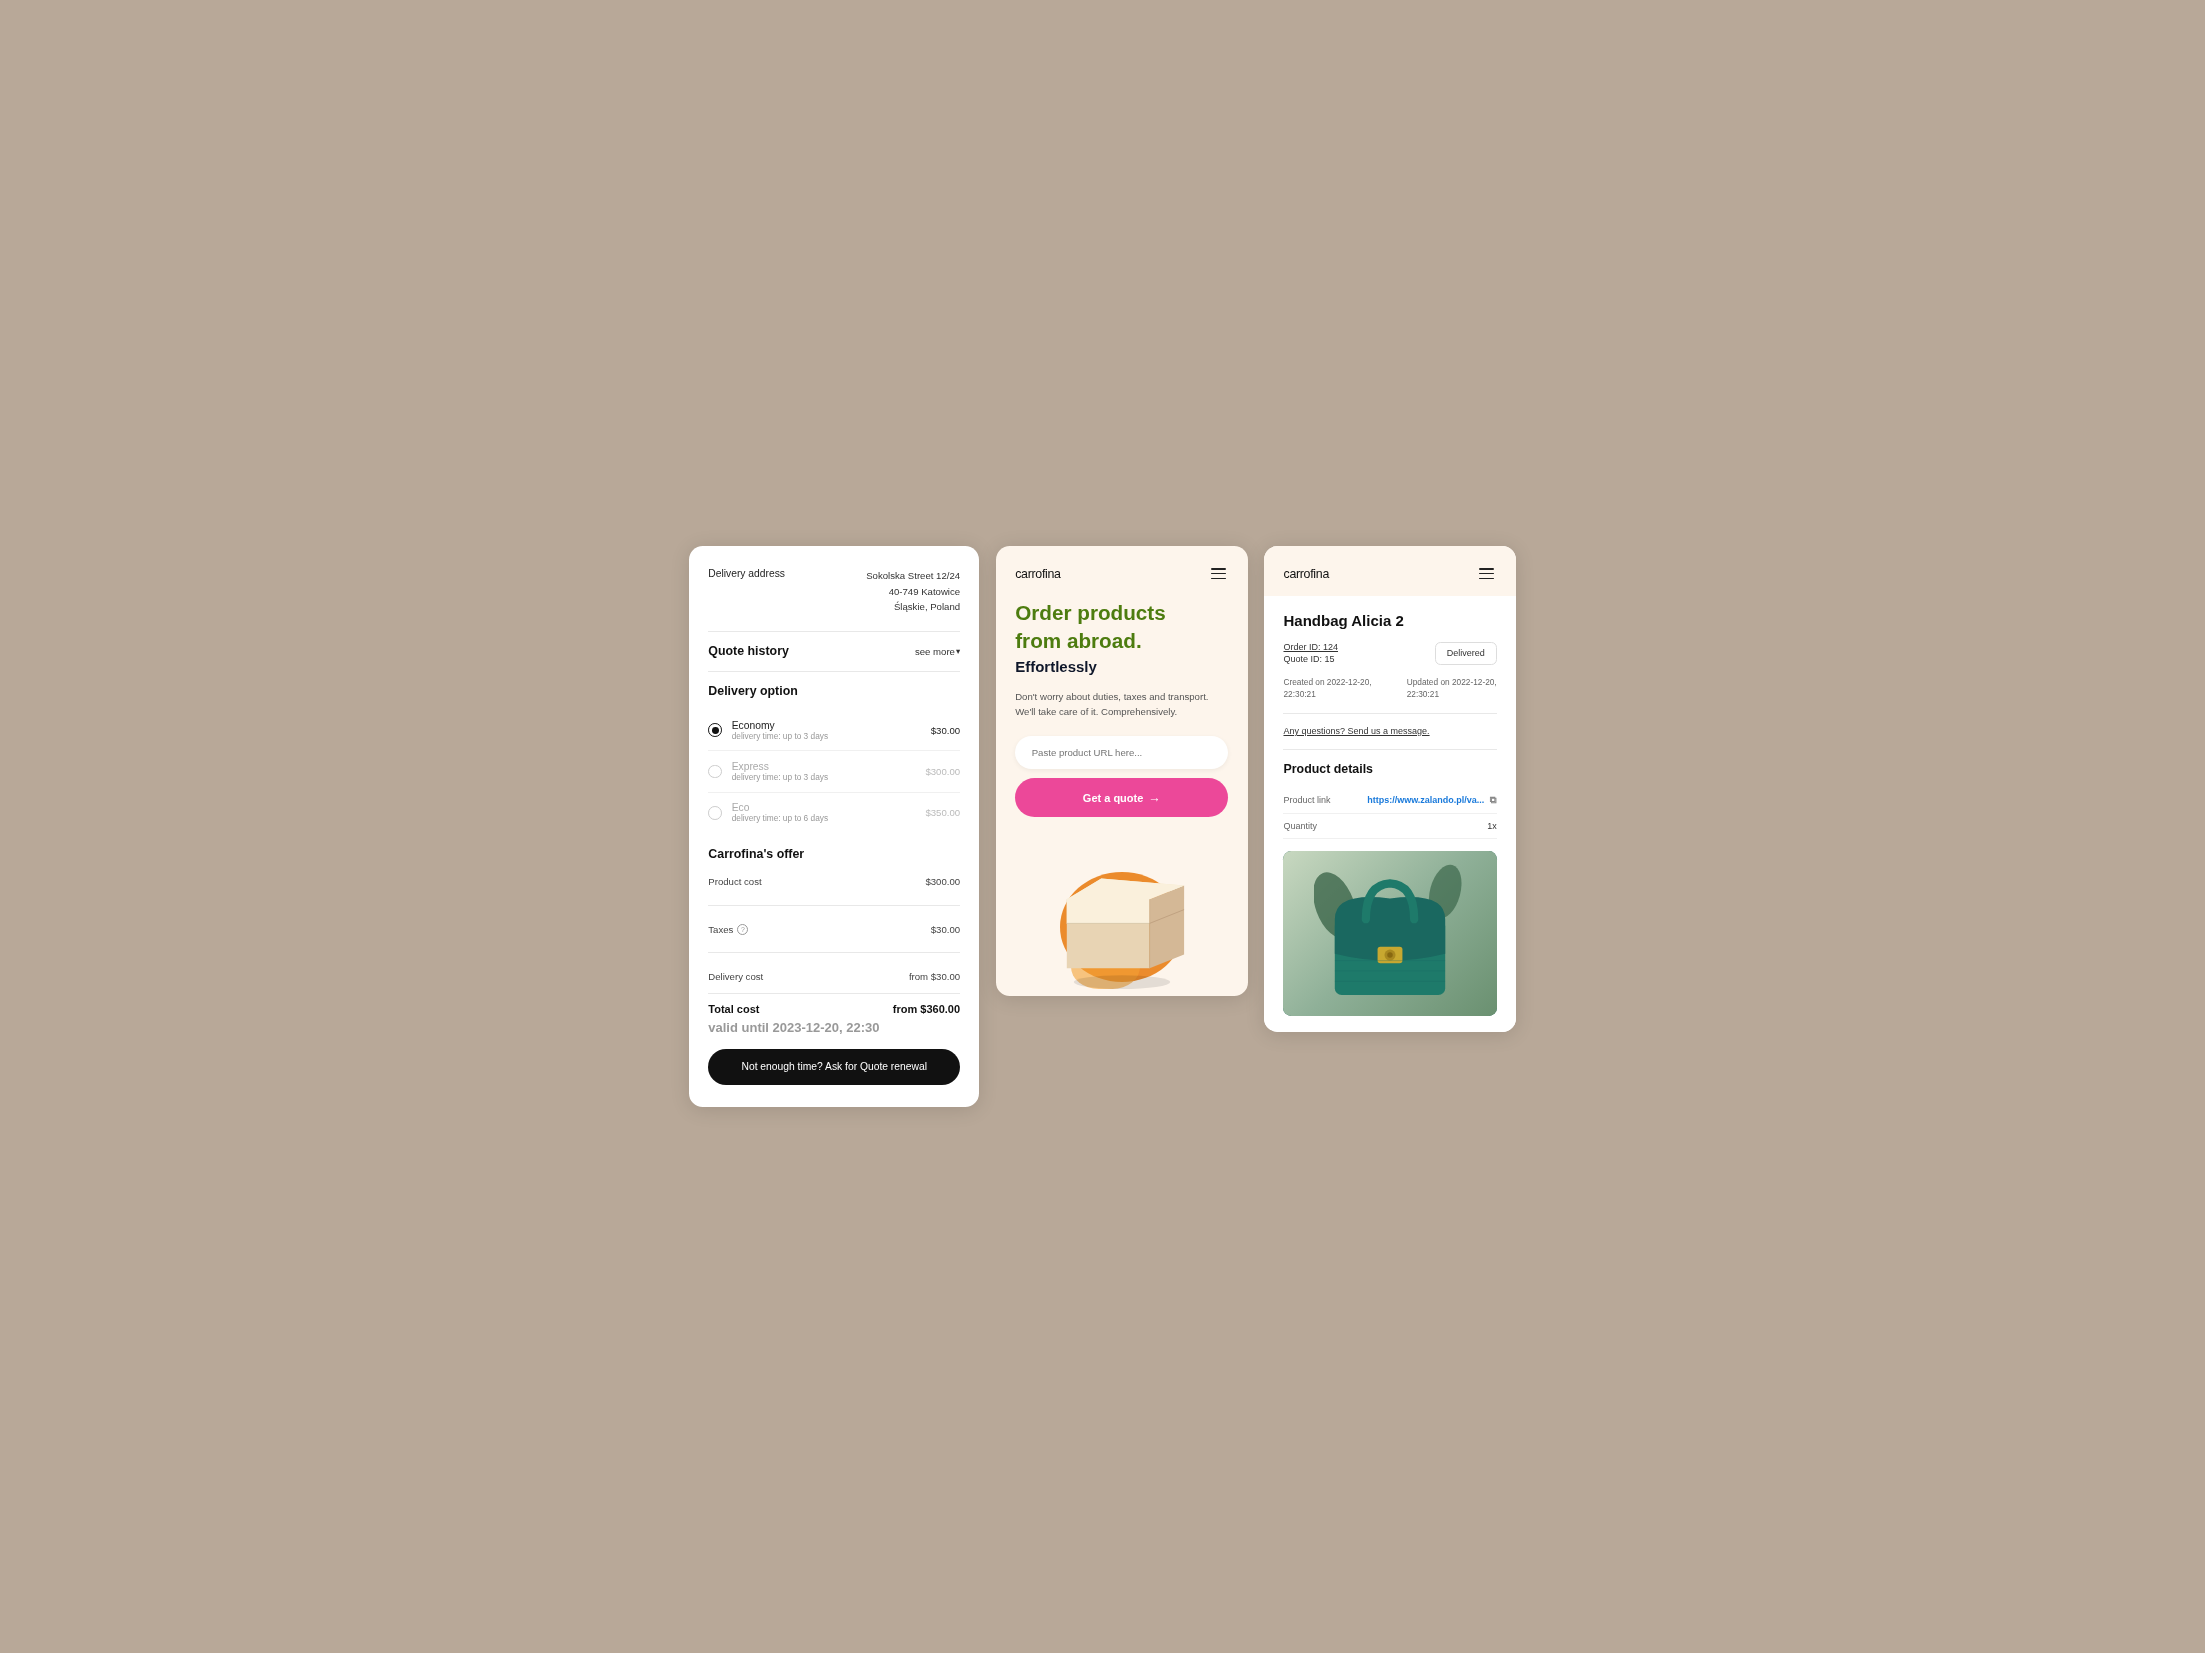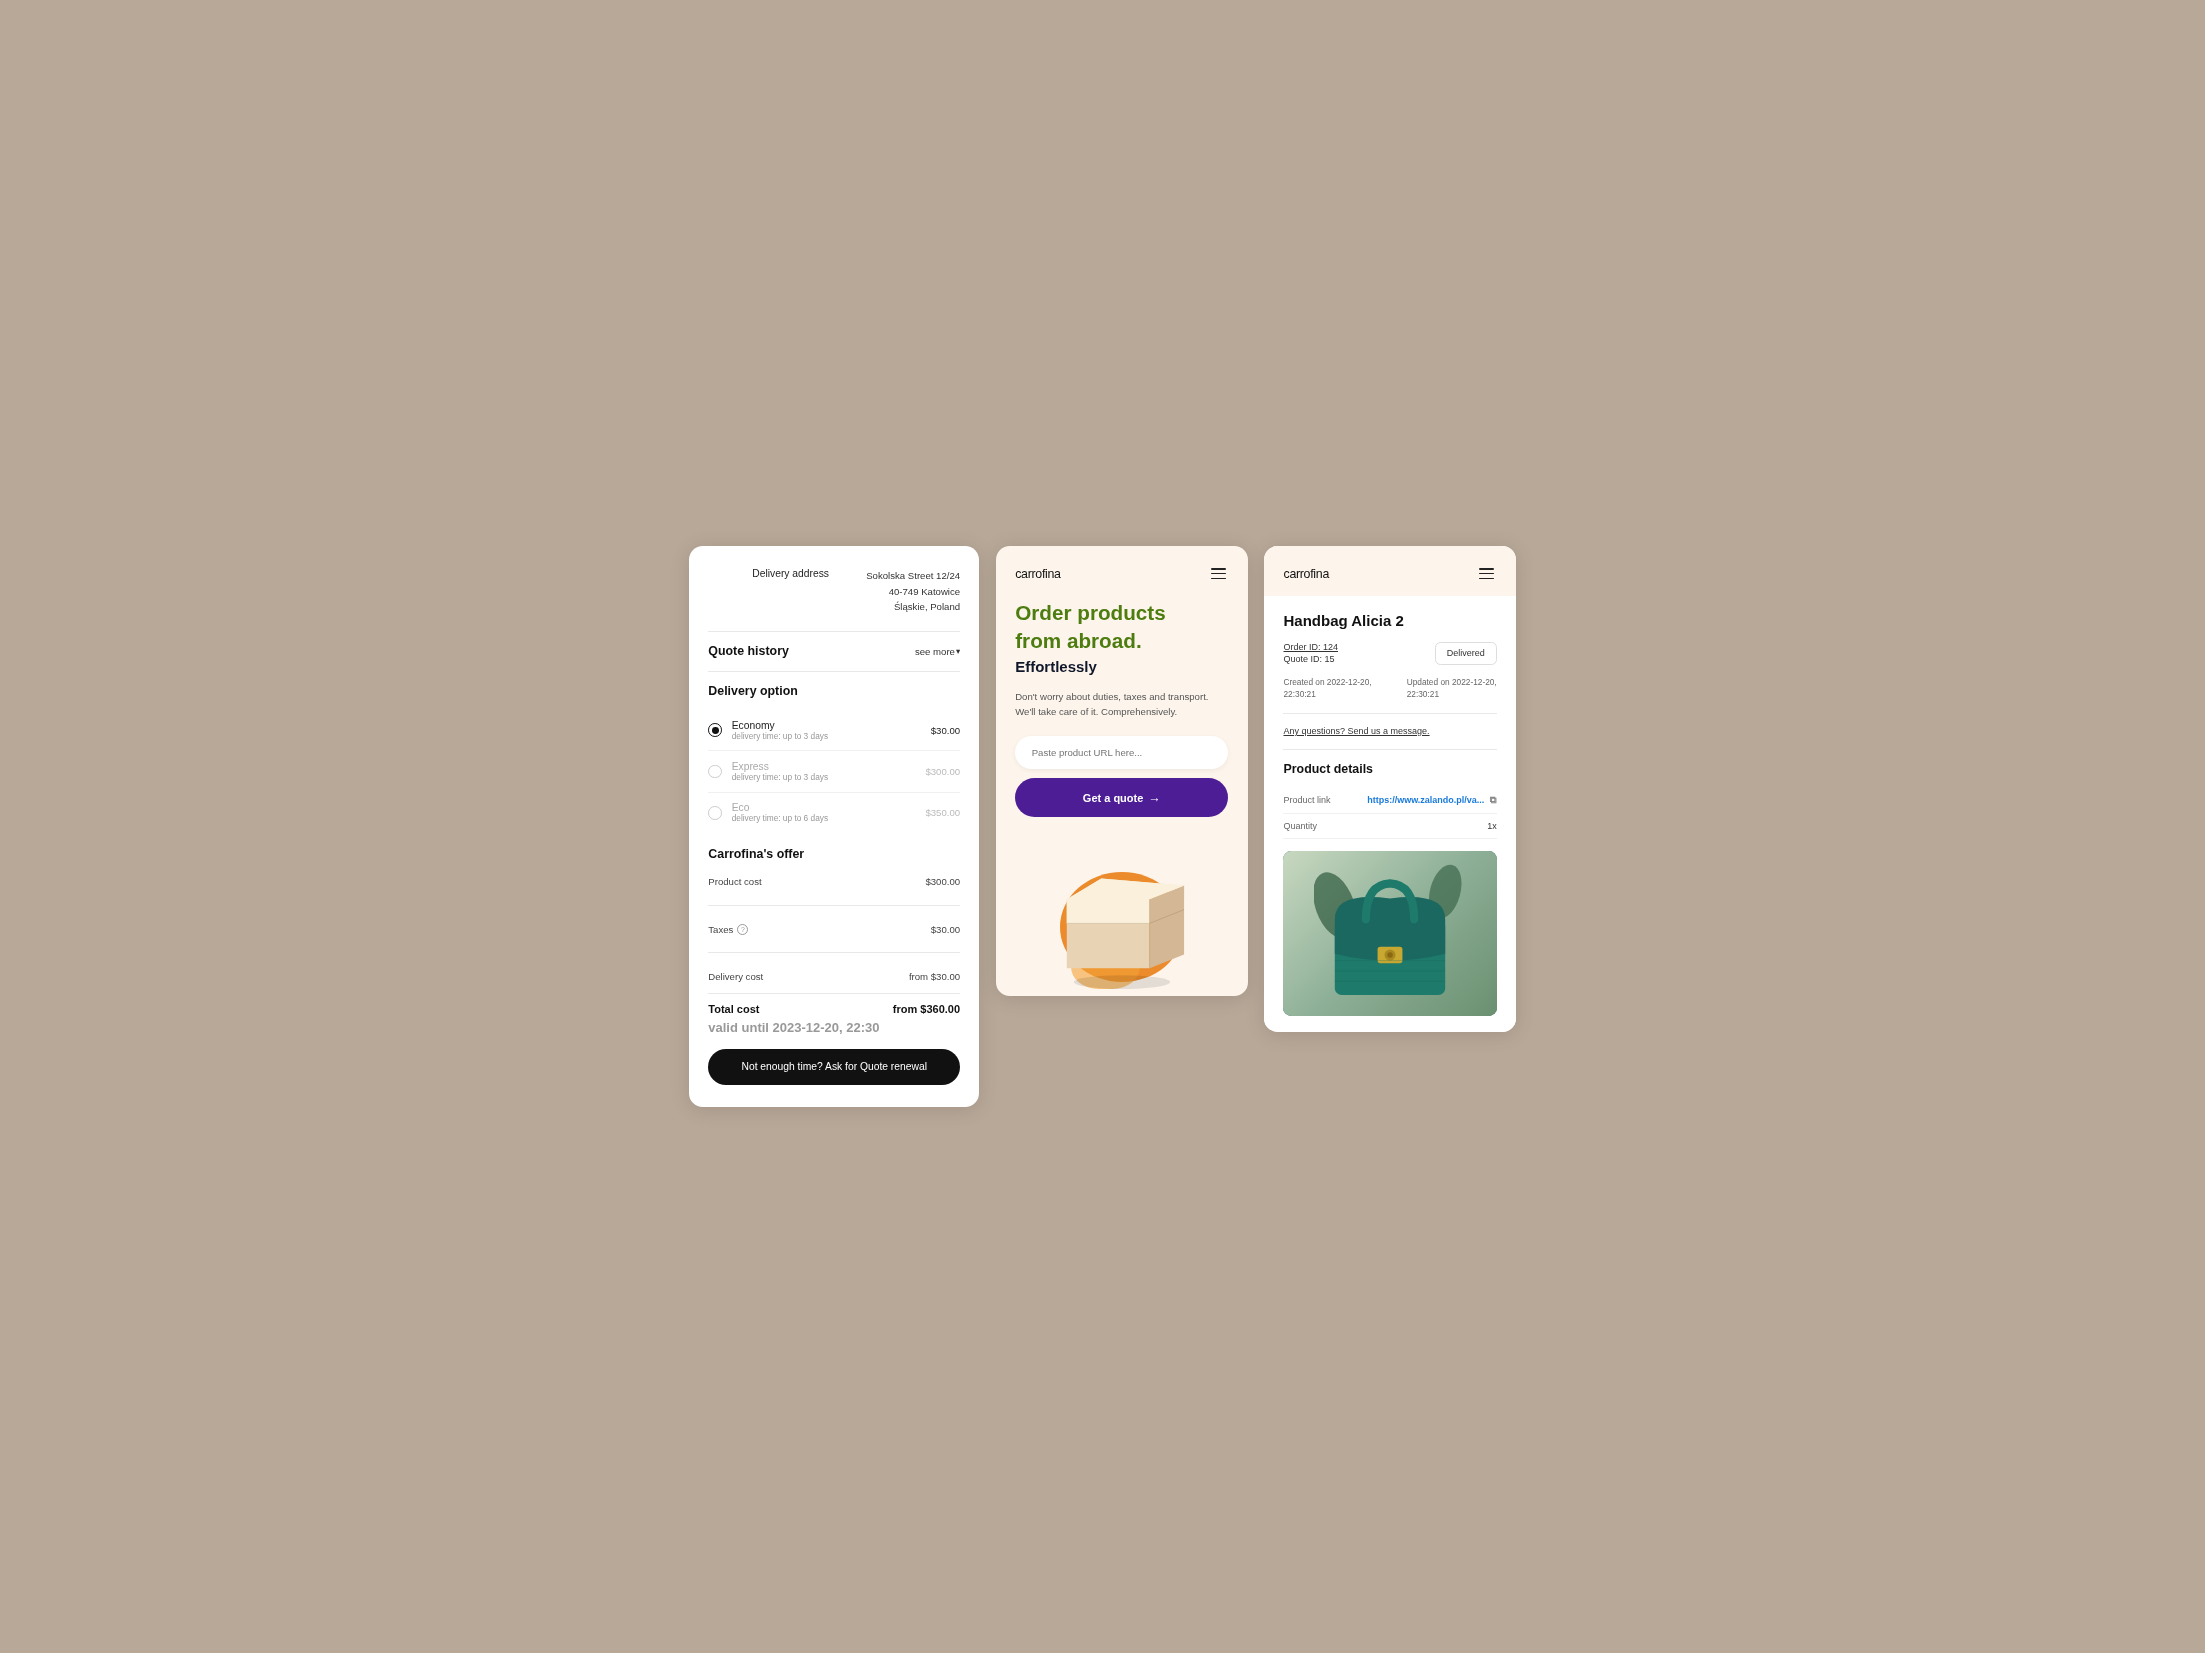--- a/index.html
+++ b/index.html
@@ -38,21 +38,20 @@
 
     .delivery-address-section {
       margin-bottom: 16.5px;
     }
 
     .delivery-address-row {
       display: flex;
       justify-content: space-between;
       align-items: flex-start;
       margin-bottom: 4.1px;
-      margin-left: 44px;
     }
 
     .delivery-label {
       font-size: 10.3px;
       color: #222;
       font-weight: 400;
     }
 
     .delivery-address-values {
       text-align: right;
@@ -333,21 +332,21 @@
       padding: 11px 16.5px;
       font-size: 9.6px;
       color: #aaa;
       outline: none;
       margin-bottom: 9.6px;
       box-shadow: 0 1.4px 5.5px rgba(0,0,0,0.06);
     }
 
     .quote-btn {
       width: 100%;
-      background: #4c1d95;
+      background: #ec4899;
       color: #fff;
       border: none;
       border-radius: 34px;
       padding: 12.4px;
       font-size: 11px;
       font-weight: 600;
       cursor: pointer;
       display: flex;
       align-items: center;
       justify-content: center;

